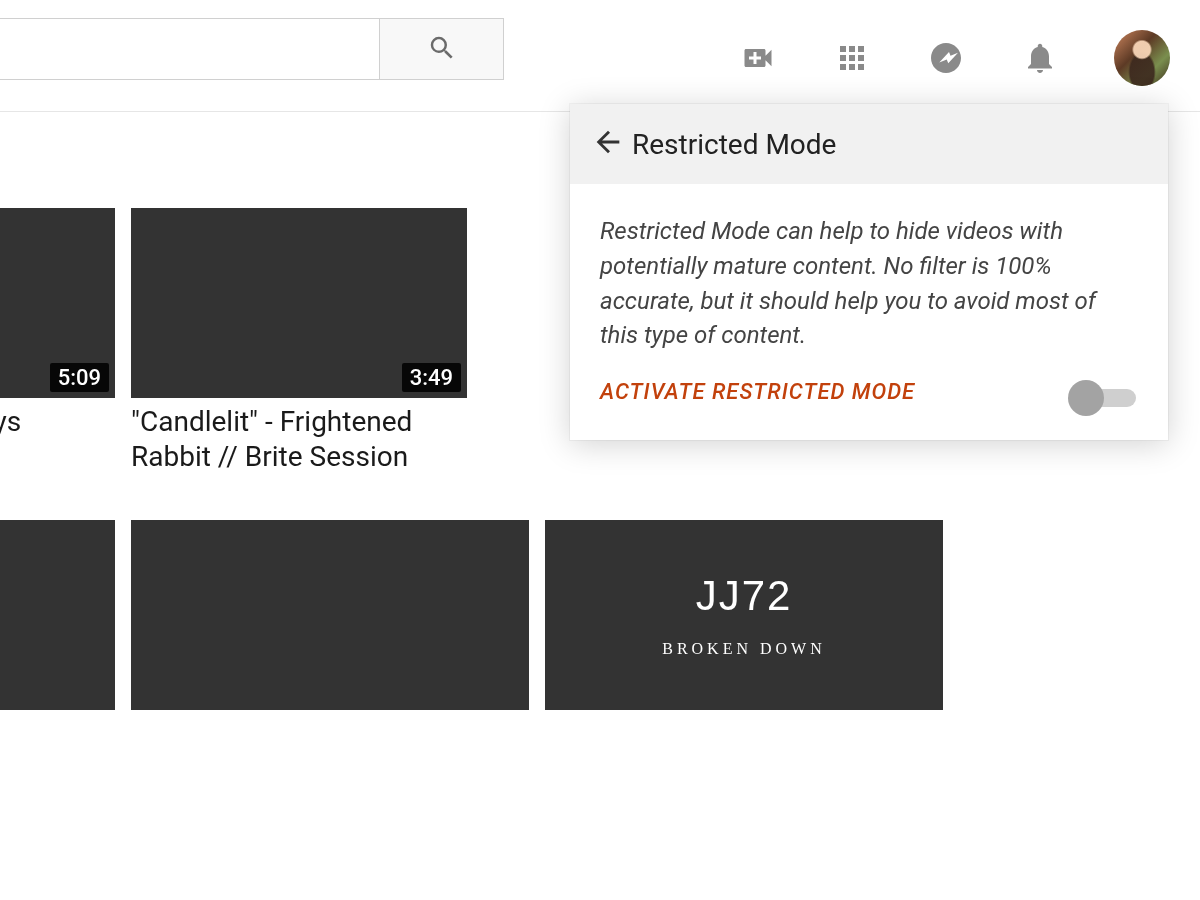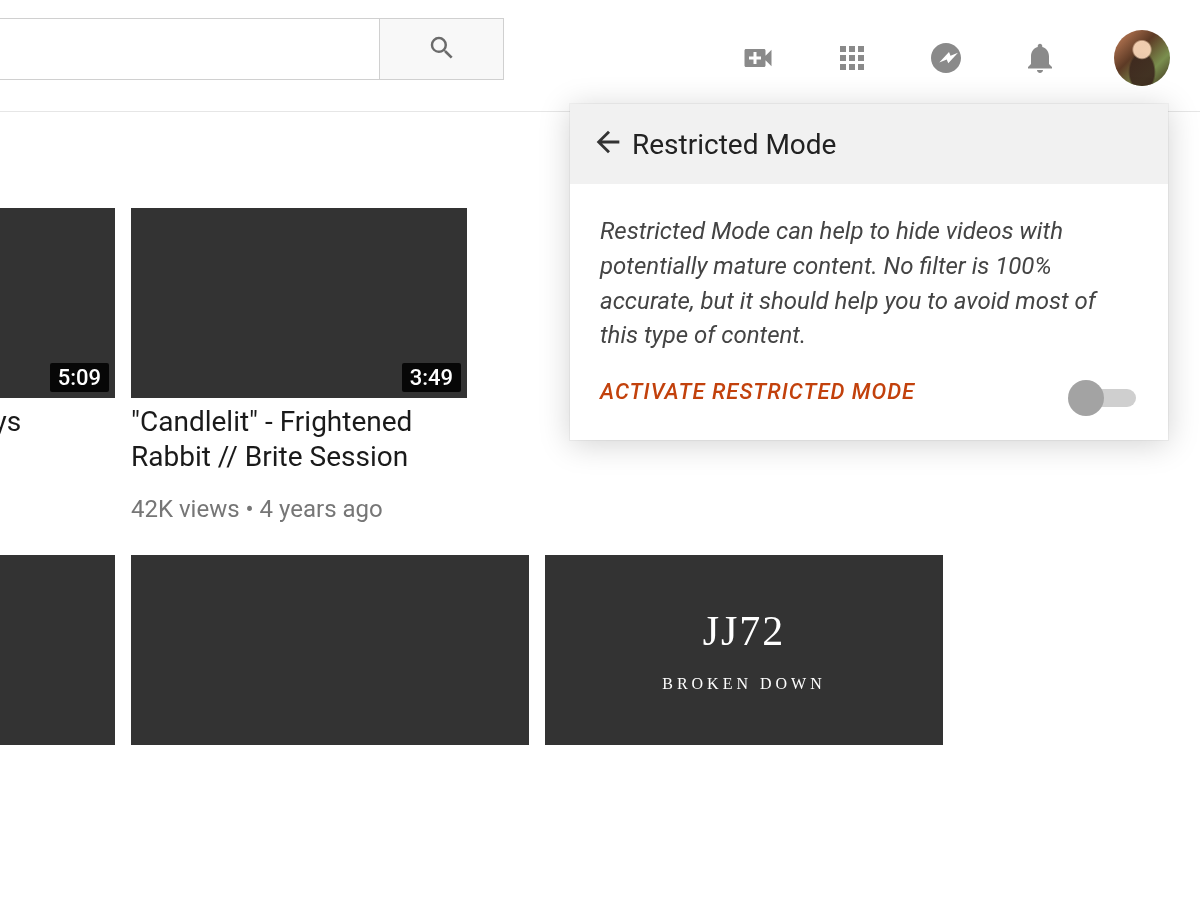--- a/index.html
+++ b/index.html
@@ -142,21 +142,21 @@
   }
   .img-jj72 {
     background:#000;
     color:#fff;
     display:flex;
     flex-direction:column;
     align-items:center;
     justify-content:center;
     gap:20px;
   }
-  .jj72-title { font-family: Liberation Serif, serif; font-size: 42px; letter-spacing:2px; }
+  .jj72-title { font-family: Liberation Sans, sans-serif; font-size: 42px; letter-spacing:2px; }
   .jj72-sub { font-family: Georgia, serif; font-size: 16px; letter-spacing: 4px; }
 
   
   .panel {
     position: absolute;
     top: 104px;
     left: 570px;
     width: 598px;
     background: #fff;
     box-shadow: 0 4px 30px rgba(0,0,0,0.18), 0 0 0 1px rgba(0,0,0,0.04);
@@ -270,21 +270,20 @@
       <div class="vtitle">Days</div>
       <div class="vmeta">go</div>
     </div>
 
     <div class="vcard2">
       <div class="thumb">
         <div class="img img-band"></div>
         <div class="dur">3:49</div>
       </div>
       <div class="vtitle">"Candlelit" - Frightened Rabbit // Brite Session</div>
-      <div class="vmeta">42K views • 4 years ago</div>
     </div>
 
   </div>
 
   <div class="row" style="margin-top:10px;">
     <div class="thumb small">
       <div class="img img-concert"></div>
     </div>
     <div class="thumb">
       <div class="img img-talkshow" style="width:398px;"></div>

